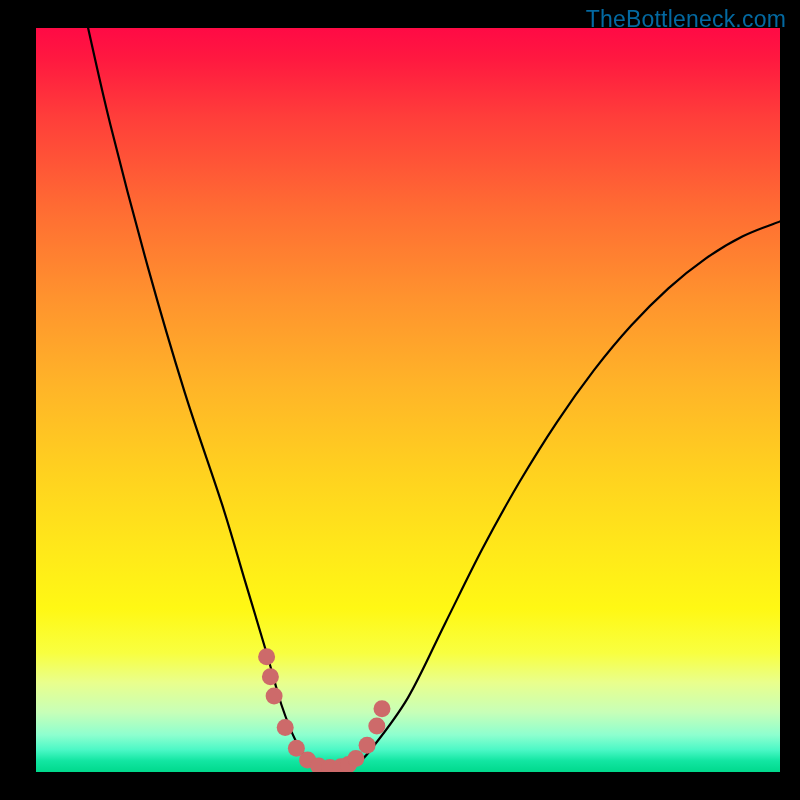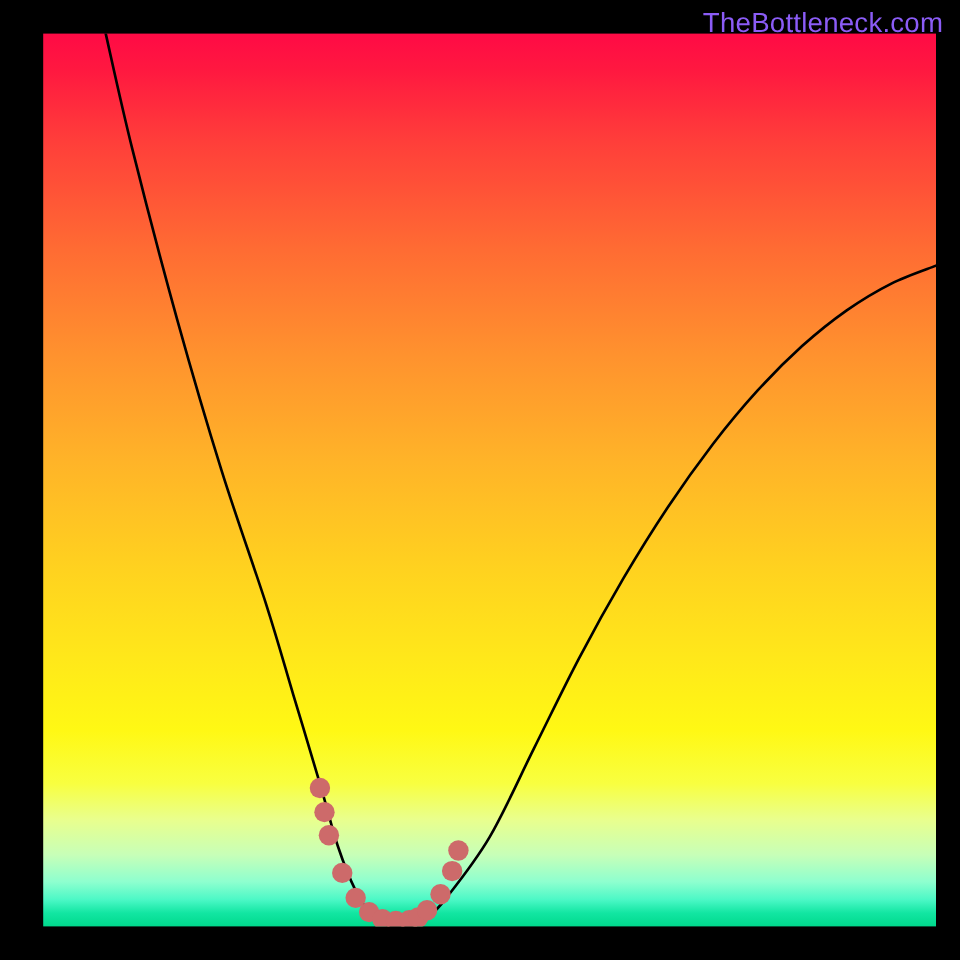--- a/index.html
+++ b/index.html
@@ -31,21 +31,21 @@
       #8effcf 95%,
       #4cf8c6 97%,
       #12e6a2 98.5%,
       #00d98c 100%
     );
   }
   .watermark {
     position: absolute;
     top: 6px; right: 14px;
     font-size: 23px;
-    color: #8b5cf6;
+    color: #0369a1;
     font-weight: 400;
     letter-spacing: 0.2px;
   }
   svg.curve {
     position: absolute;
     left: 0; top: 0;
     width: 744px; height: 744px;
     pointer-events: none;
   }
 </style>

